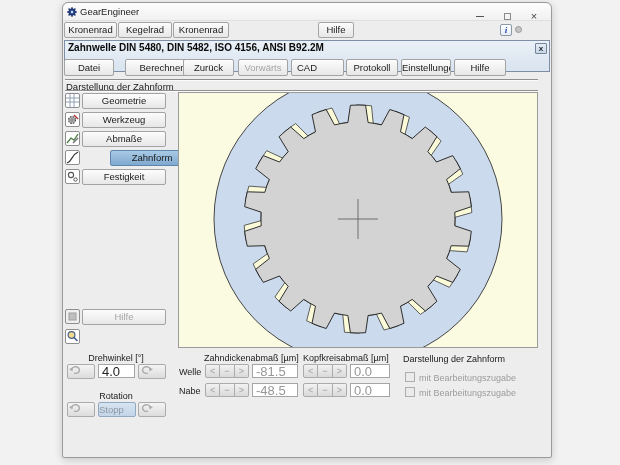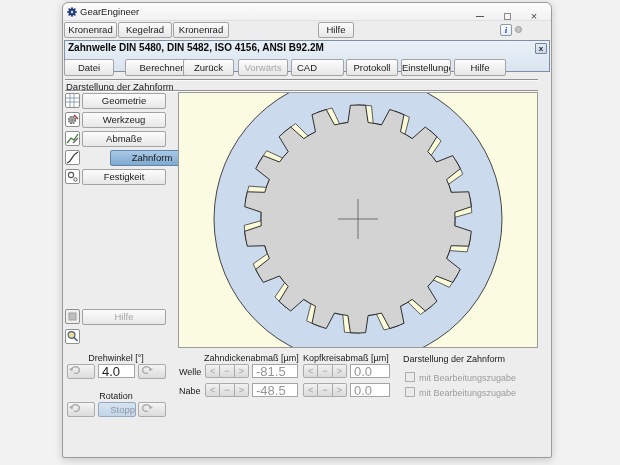--- a/index.html
+++ b/index.html
@@ -45,21 +45,21 @@
   .lbl { position:absolute; font-size:9px; color:#1A1A1A; white-space:nowrap; }
   .lbl.gray { color:#9C9C9C; }
   .lbl.ctr { text-align:center; }
   
   .spin { position:absolute; height:14px; display:flex; }
   .spin .seg { flex:1; background:linear-gradient(#F2F2F2,#DADADA); border:1px solid #ABABAB; border-left-width:0;
                font-size:9px; line-height:12px; text-align:center; color:#B2B2B2; font-weight:bold; }
   .spin .seg:first-child { border-left-width:1px; border-radius:2px 0 0 2px; }
   .spin .seg:last-child { border-radius:0 2px 2px 0; }
   .rotbtn { position:absolute; width:28px; height:15px; background:linear-gradient(#F4F4F4,#DCDCDC); border:1px solid #ABABAB; border-radius:2px; text-align:center; }
-  .stopp { position:absolute; width:38px; height:15px; background:linear-gradient(#D7E4F0,#C2D5E8); border:1px solid #93A9C0; font-size:9.5px; color:#8E98A3; text-align:right; line-height:13px; border-radius:2px; }
+  .stopp { position:absolute; width:38px; height:15px; background:linear-gradient(#D7E4F0,#C2D5E8); border:1px solid #93A9C0; font-size:9.5px; color:#8E98A3; text-align:left; line-height:13px; border-radius:2px; }
   .cb { position:absolute; width:10px; height:10px; border:1px solid #ADADAD; background:#EBEBEB; }
   svg { display:block; }
 </style>
 </head>
 <body>
 
 <div id="window">
 
   <div id="titlebar">
     <svg class="abs" style="left:4px;top:4px" width="10" height="10" viewBox="0 0 10 10">

